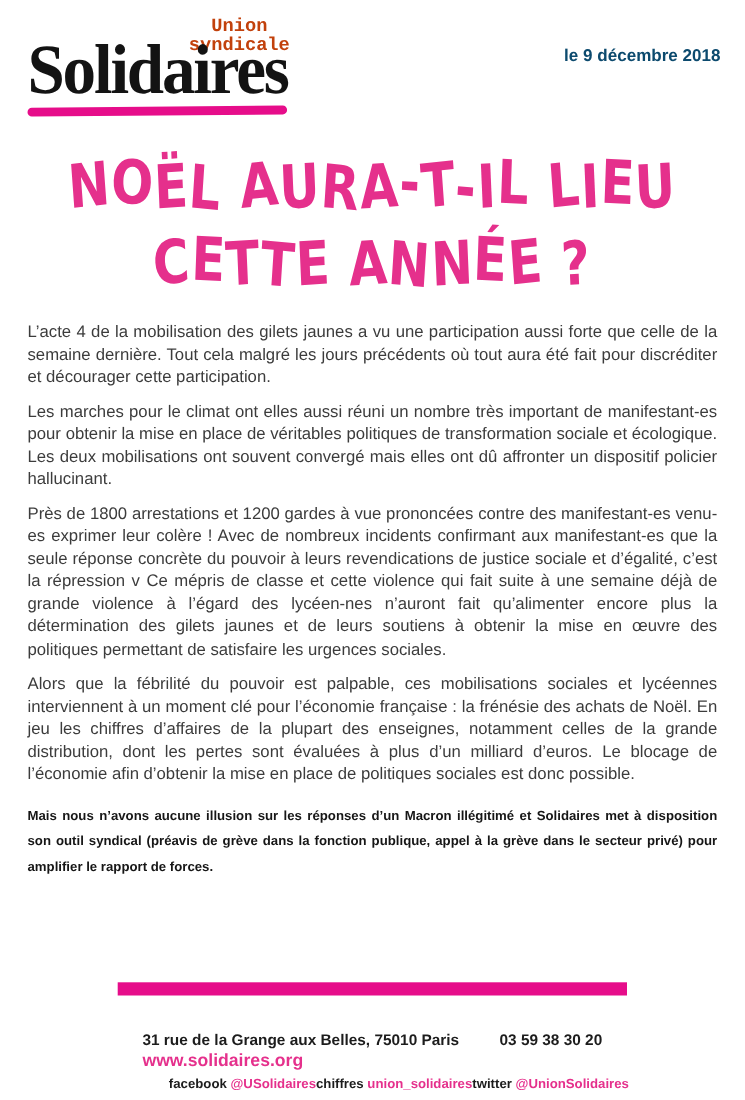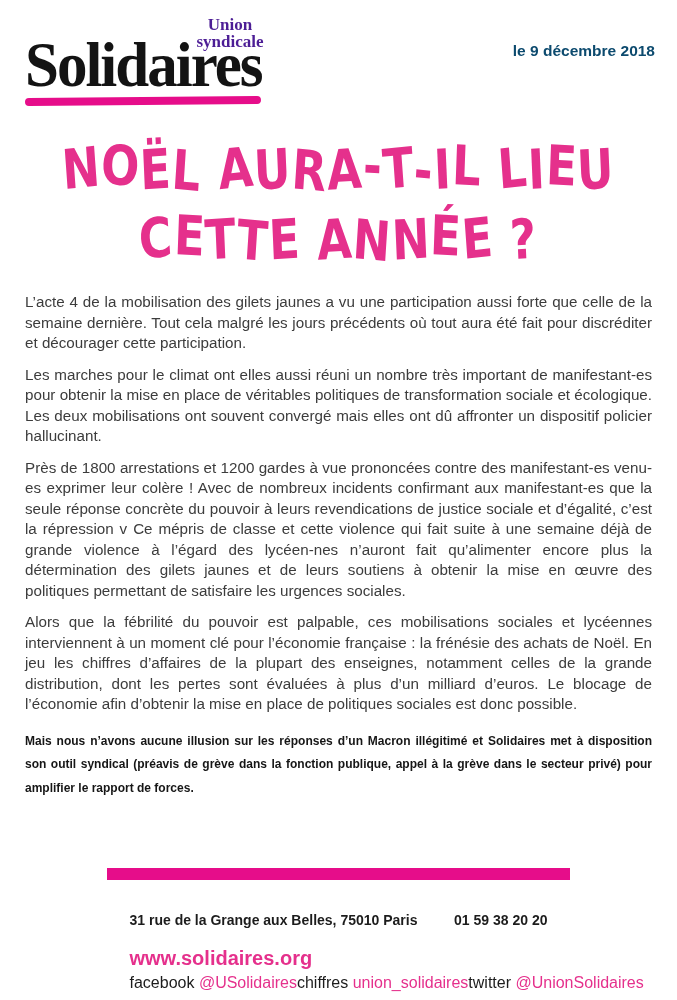--- a/index.html
+++ b/index.html
@@ -20,25 +20,25 @@
     position: absolute;
     left: 25px;
     top: 14px;
     width: fit-content;
   }
   .tagline {
     position: absolute;
     top: 2px;
     right: -2px;
     text-align: center;
-    font-family: Liberation Serif, serif;
+    font-family: Liberation Mono, monospace;
     font-weight: bold;
     font-size: 17px;
     line-height: 17px;
-    color: #4c1d95;
+    color: #c2410c;
   }
   .wordmark {
     margin-top: 22px;
     font-family: "Liberation Serif", serif;
     font-weight: bold;
     font-size: 61px;
     line-height: 58px;
     letter-spacing: -2px;
     color: #131313;
     transform: scaleY(1.05);
@@ -113,30 +113,31 @@
     justify-content: space-between;
     align-items: baseline;
     margin-top: 32px;
   }
   .address-row {
     font-weight: bold;
     font-size: 14px;
     color: #1c1c1c;
   }
   .links-row {
-    margin-top: 19px;
+    margin-top: 3px;
     font-weight: bold;
-    font-size: 20px;
+    font-size: 16px;
   }
   .links-row a { color: #e5308c; text-decoration: none; }
   .social-row {
     margin-top: 4px;
-    font-weight: normal;
-    font-size: 16px;
+    font-weight: bold;
+    font-size: 12px;
     color: #1c1c1c;
+    margin-left: 24px;
   }
   .social-item { white-space: nowrap; }
   .social-item .handle { color: #e5308c; }
 </style>
 </head>
 <body>
 
 <div class="page">
 
   <header class="header">
@@ -162,21 +163,21 @@
     <p>Près de 1800 arrestations et 1200 gardes à vue prononcées contre des manifestant-es venu-es exprimer leur colère ! Avec de nombreux incidents confirmant aux manifestant-es que la seule réponse concrète du pouvoir à leurs revendications de justice sociale et d’égalité, c’est la répression v Ce mépris de classe et cette violence qui fait suite à une semaine déjà de grande violence à l’égard des lycéen-nes n’auront fait qu’alimenter encore plus la détermination des gilets jaunes et de leurs soutiens à obtenir la mise en œuvre des politiques permettant de satisfaire les urgences sociales.</p>
     <p>Alors que la fébrilité du pouvoir est palpable, ces mobilisations sociales et lycéennes interviennent à un moment clé pour l’économie française : la frénésie des achats de Noël. En jeu les chiffres d’affaires de la plupart des enseignes, notamment celles de la grande distribution, dont les pertes sont évaluées à plus d’un milliard d’euros. Le blocage de l’économie afin d’obtenir la mise en place de politiques sociales est donc possible.</p>
     <p class="emphasis">Mais nous n’avons aucune illusion sur les réponses d’un Macron illégitimé et Solidaires met à disposition son outil syndical (préavis de grève dans la fonction publique, appel à la grève dans le secteur privé) pour amplifier le rapport de forces.</p>
   </main>
 
   <footer class="footer">
     <div class="footer-bar"></div>
     <div class="footer-inner">
       <div class="footer-row address-row">
         <span>31 rue de la Grange aux Belles, 75010 Paris</span>
-        <span>01 59 38 20 20</span>
+        <span>03 59 38 30 20</span>
       </div>
       <div class="footer-row links-row">
         <a href="#">www.solidaires.org</a>
       </div>
       <div class="footer-row social-row">
         <span class="social-item"><span class="network">facebook</span> <span class="handle">@USolidaires</span></span>
         <span class="social-item"><span class="network">chiffres</span> <span class="handle">union_solidaires</span></span>
         <span class="social-item"><span class="network">twitter</span> <span class="handle">@UnionSolidaires</span></span>
       </div>
     </div>

